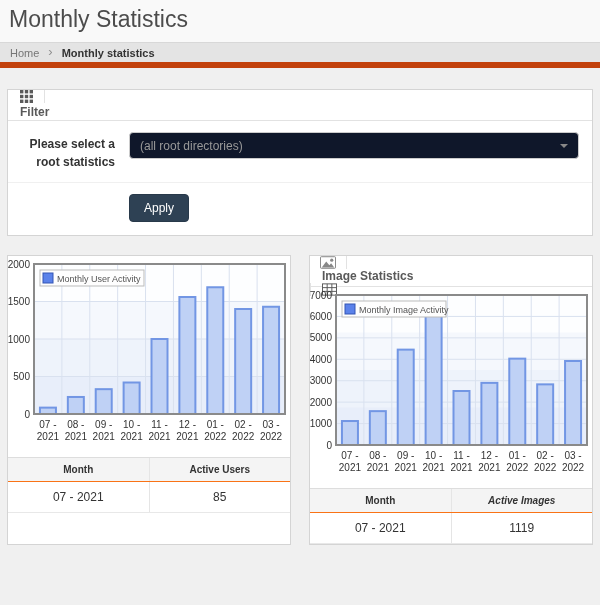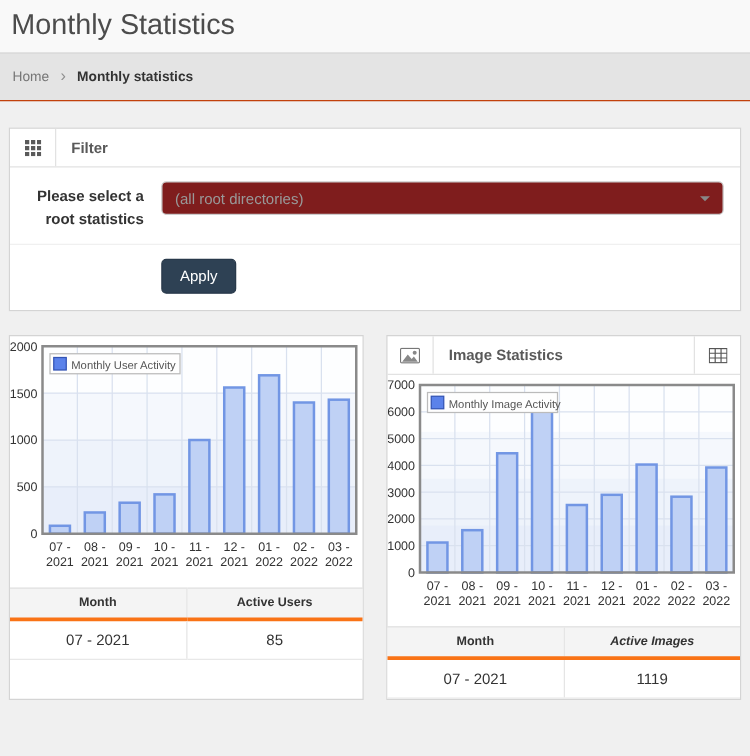--- a/index.html
+++ b/index.html
@@ -2,62 +2,62 @@
 <html><head>
 <meta charset="utf-8">
 <style>
   * { box-sizing: border-box; margin: 0; padding: 0; }
   html, body { width: 600px; height: 605px; overflow: hidden; }
   body { background: #f0f0f0; font-family: "Liberation Sans", sans-serif; position: relative; }
 
   .top-header { background: #f9f9f9; padding: 6px 10px 9px 9px; }
   .top-header h1 { font-size: 23px; font-weight: normal; color: #4c4c4c; }
 
-  .breadcrumb { height: 39px; background: #e4e4e4; border-top: 1px solid #d8d8d8;
-                border-bottom: 1px solid #c2410c; display: flex; align-items: center;
+  .breadcrumb { height: 26px; background: #e4e4e4; border-top: 1px solid #d8d8d8;
+                border-bottom: 6px solid #c2410c; display: flex; align-items: center;
                 gap: 9px; padding: 0 10px; }
   .crumb-home { font-size: 11px; color: #767676; cursor: pointer; }
   .crumb-sep { color: #8f8f8f; font-size: 13px; line-height: 1; padding-bottom: 2px; }
   .crumb-current { font-size: 11px; color: #333; font-weight: bold; }
 
   .content { padding: 0 7px; }
 
   .panel { background: #fff; border: 1px solid #d4d4d4; }
   .filter-panel { margin-top: 21px; }
-  .panel-head { height: 31px; display: flex; align-items: stretch; border-bottom: 1px solid #e2e2e2; }
+  .panel-head { height: 31px; display: flex; align-items: stretch; border-bottom: 1px solid #e2e2e2; flex-direction: column; }
   .icon-cell { width: 37px; display: flex; align-items: center; justify-content: center;
                border-right: 1px solid #e2e2e2; flex: none; }
   .panel-title { display: flex; align-items: center; padding-left: 12px; font-size: 12px;
                  font-weight: bold; color: #595959; flex: 1; }
   .right-icon-cell { width: 37px; display: flex; align-items: center; justify-content: center;
                      border-left: 1px solid #e2e2e2; cursor: pointer; flex: none; }
 
   .filter-row { display: flex; align-items: flex-start; padding: 11px 13px 11px 8px;
                 border-bottom: 1px solid #f0f0f0; }
   .filter-label { width: 99px; text-align: right; font-size: 12px; font-weight: bold;
                   color: #333; line-height: 1.5; padding-top: 3px; flex: none; }
   .select { flex: 1; margin-left: 14px; height: 27px; border: 1px solid #ccc; border-radius: 4px;
-            background: #7f1d1d; display: flex; align-items: center; justify-content: space-between;
+            background: #0f172a; display: flex; align-items: center; justify-content: space-between;
             padding: 0 10px; cursor: pointer; }
   .select-value { font-size: 12px; color: #999; }
   .caret { width: 0; height: 0; border-left: 4px solid transparent;
            border-right: 4px solid transparent; border-top: 4px solid #888; }
 
   .apply-row { padding: 11px 12px 13px 121px; }
   .btn-apply { background: #2e4154; color: #fff; border: 1px solid #28394a; border-radius: 4px;
                font-size: 12px; padding: 6px 14px; cursor: pointer; font-family: Liberation Sans, sans-serif; }
 
   .stats-row { display: flex; gap: 18px; margin-top: 19px; }
   .stat-panel { flex: 1; min-width: 0; }
   .chart-wrap { padding: 3px 0 0 0; line-height: 0; }
   svg text { font-family: "Liberation Sans", sans-serif; }
 
   table { width: 100%; border-collapse: collapse; margin-top: 6px; }
   thead th { background: #f4f4f4; font-size: 10px; color: #333; font-weight: bold;
-             padding: 6px 4px; border-top: 1px solid #ddd; border-bottom: 3px solid #f97316;
+             padding: 6px 4px; border-top: 1px solid #ddd; border-bottom: 1px solid #f97316;
              text-align: center; }
   th + th, td + td { border-left: 1px solid #e5e5e5; }
   tbody td { font-size: 12px; color: #333; text-align: center; padding: 8px 4px;
              border-bottom: 1px solid #e8e8e8; background: #fff; }
 </style>
 </head>
 <body>
 
 <div class="top-header">
   <h1>Monthly Statistics</h1>

